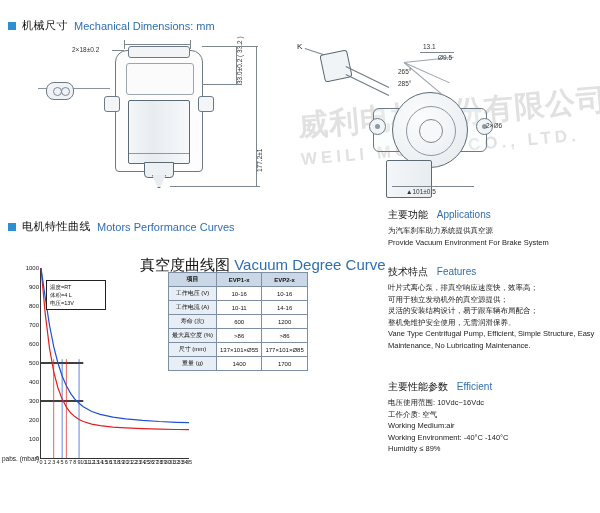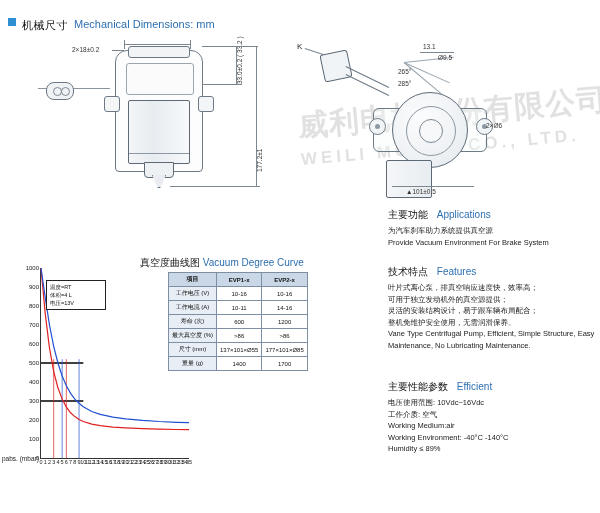--- a/index.html
+++ b/index.html
@@ -4,21 +4,21 @@
 <style>
   html,body{margin:0;padding:0;}
   body{
     width:600px;height:513px;background:#ffffff;
     font-family:"Liberation Sans", sans-serif;
     color:#1a1a1a;position:relative;overflow:hidden;
   }
   .page{position:relative;width:600px;height:513px;}
 
   
-  .sec-head{position:absolute;display:flex;align-items:flex-start;gap:6px;}
+  .sec-head{position:absolute;display:flex;align-items:center;gap:6px;}
   .bullet{width:8px;height:8px;background:#2e8fd0;display:inline-block;flex:0 0 auto;}
   .sec-cn{font-size:11px;color:#111;letter-spacing:.5px;}
   .sec-en{font-size:11px;color:#2e6fb0;}
 
   #head-dim{left:8px;top:18px;}
   #head-curve{left:8px;top:219px;}
 
   
   .watermark{
     position:absolute;left:300px;top:96px;width:300px;height:90px;
@@ -126,21 +126,21 @@
     transform:rotate(-12deg);
   }
   .rv-pipe{position:absolute;left:346px;top:66px;width:48px;height:1.3px;background:#6d7a86;transform:rotate(26deg);transform-origin:0 0;}
   .rv-pipe2{position:absolute;left:346px;top:74px;width:48px;height:1.3px;background:#6d7a86;transform:rotate(26deg);transform-origin:0 0;}
   .arrow-k{position:absolute;left:297px;top:42px;font-size:8px;color:#222;}
 
   
   .fan{position:absolute;left:404px;top:62px;width:50px;height:1px;background:#9aa5ae;transform-origin:0 50%;}
 
   
-  .chart-title{position:absolute;left:140px;top:256px;font-size:10px;color:#111;}
+  .chart-title{position:absolute;left:140px;top:256px;font-size:15px;color:#111;}
   .chart-title .en{color:#2e6fb0;}
   .plot{
     position:absolute;left:40px;top:268px;width:148px;height:190px;
     border-left:1px solid #333;border-bottom:1px solid #333;
   }
   .ylab{
     position:absolute;left:2px;top:455px;font-size:6.5px;color:#222;
   }
   .ytick{position:absolute;right:calc(100% + 2px);font-size:6px;color:#222;white-space:nowrap;transform:translateY(-50%);}
   .xtick{position:absolute;top:100%;font-size:5.5px;color:#222;transform:translate(-50%,1px);}
@@ -178,20 +178,25 @@
 <body>
 
 <div class="page">
 
   <div class="sec-head" id="head-dim">
     <span class="bullet"></span>
     <span class="sec-cn">机械尺寸</span>
     <span class="sec-en">Mechanical Dimensions: mm</span>
   </div>
 
+  <div class="sec-head" id="head-curve">
+    <span class="bullet"></span>
+    <span class="sec-cn">电机特性曲线</span>
+    <span class="sec-en">Motors Performance Curves</span>
+  </div>
 
   <div class="watermark">
     <div>威利电机股份有限公司</div>
     <div class="l2">WEILI MOTOR CO., LTD.</div>
   </div>
 
   <div class="draw">
     <div class="pump-body"></div>
     <div class="pump-neck"></div>
     <div class="motor-can"></div>

